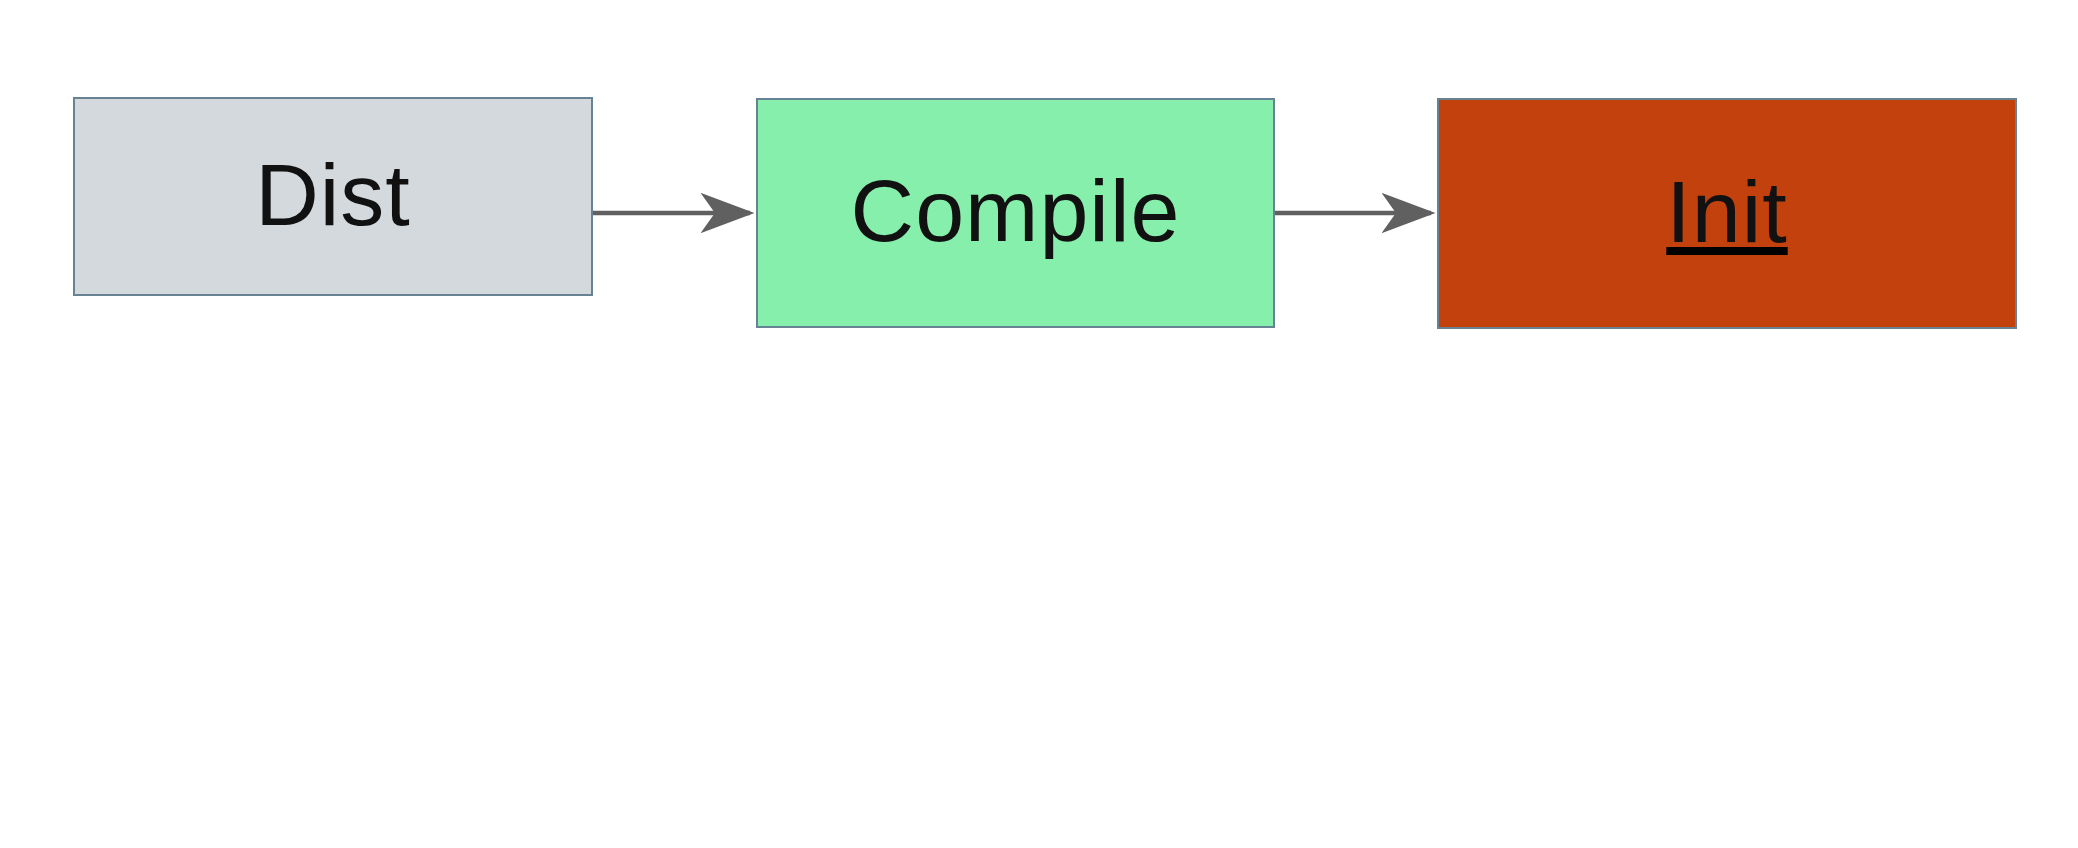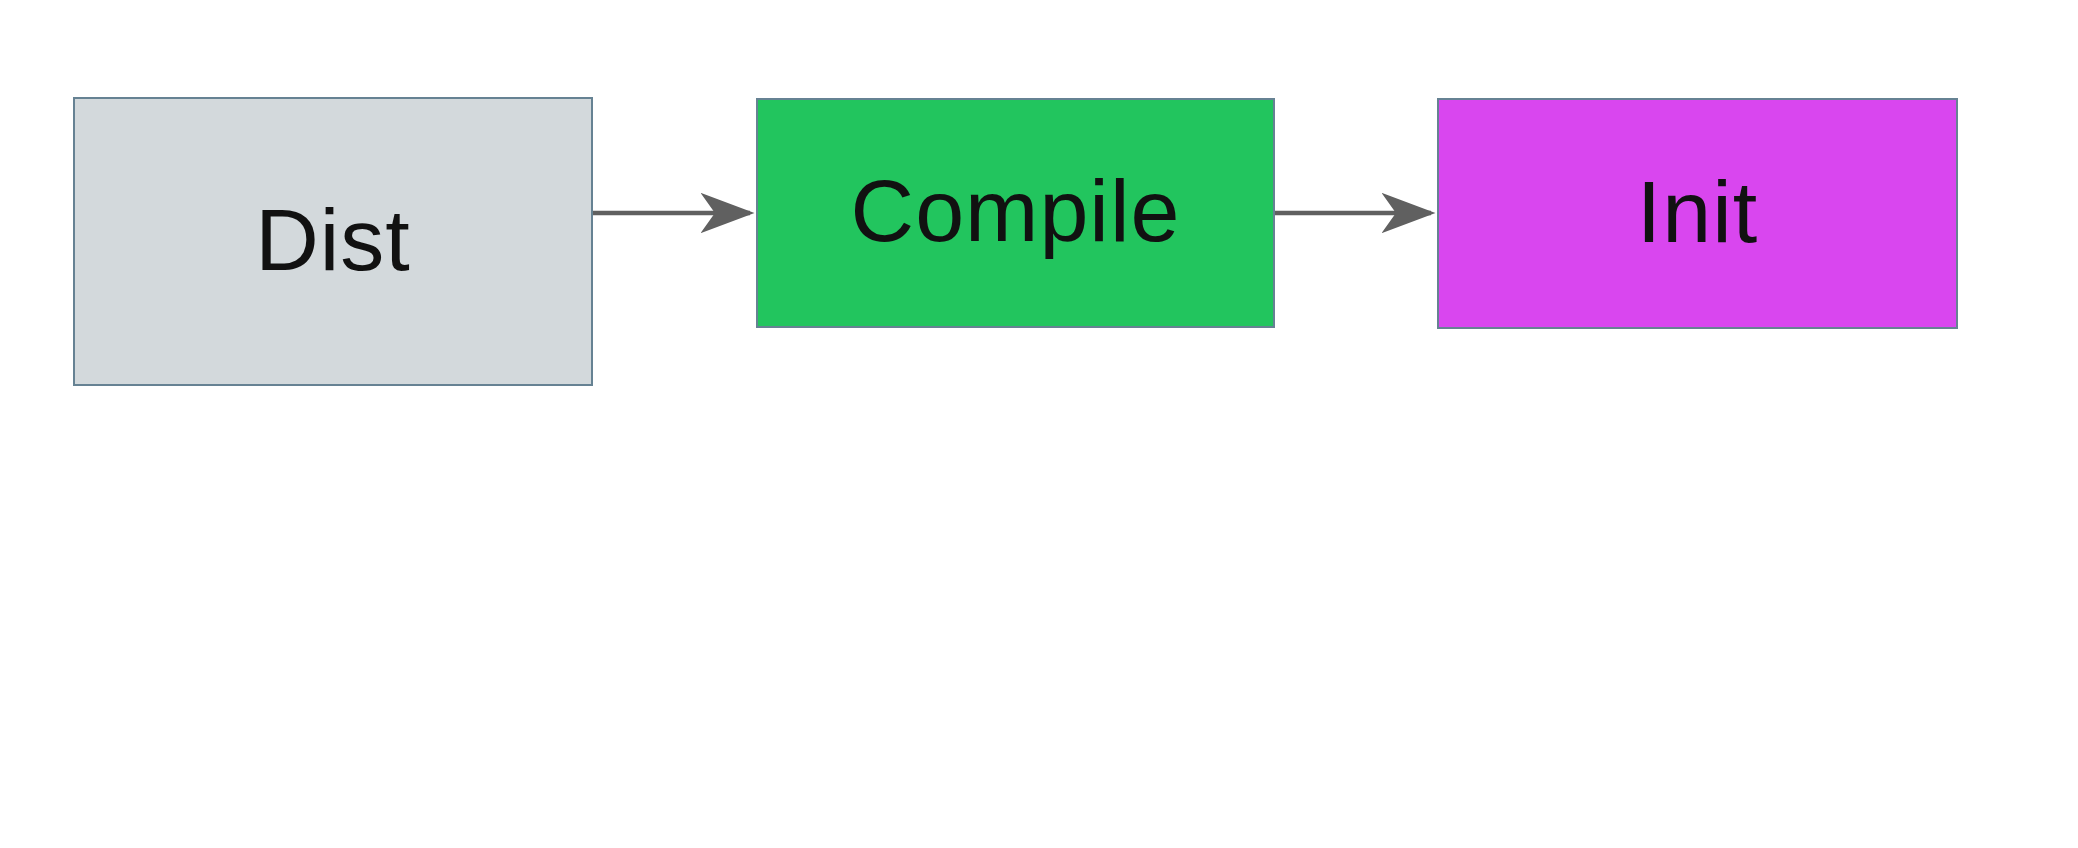--- a/index.html
+++ b/index.html
@@ -45,22 +45,22 @@
 <div id="canvas">
   <svg id="edge-layer" xmlns="http://www.w3.org/2000/svg">
       <defs>
         <marker id="arrowhead" markerUnits="strokeWidth" markerWidth="12" markerHeight="9" refX="11" refY="4.5" orient="auto">
           <path d="M0,0 L12,4.5 L0,9 L3.2,4.5 Z" fill="#606060"></path>
         </marker>
       </defs>
       <line x1="593" y1="213" x2="750" y2="213" stroke="#606060" stroke-width="4.5" marker-end="url(#arrowhead)"></line>
       <line x1="1275" y1="213" x2="1431" y2="213" stroke="#606060" stroke-width="4.5" marker-end="url(#arrowhead)"></line>
     </svg>
-<div class="node" style="left: 73px; top: 97px; width: 520px; height: 289px; background: rgb(211, 217, 220); border: 2px solid rgb(102, 130, 147);">
+<div class="node" style="left: 73px; top: 97px; width: 520px; height: 199px; background: rgb(211, 217, 220); border: 2px solid rgb(102, 130, 147);">
       <span class="node-label" style="color: rgb(17, 17, 17);">Dist</span>
     </div>
-    <div class="node" style="left: 756px; top: 98px; width: 519px; height: 230px; background: #22c55e; border: 2px solid rgb(102, 130, 147);">
+    <div class="node" style="left: 756px; top: 98px; width: 519px; height: 230px; background: #86efac; border: 2px solid rgb(102, 130, 147);">
       <span class="node-label" style="color: rgb(17, 17, 17);">Compile</span>
     </div>
-    <div class="node" style="left: 1437px; top: 98px; width: 521px; height: 231px; background: #d946ef; border: 2px solid rgb(102, 130, 147);">
+    <div class="node" style="left: 1437px; top: 98px; width: 580px; height: 231px; background: #c2410c; border: 2px solid rgb(102, 130, 147); text-decoration: underline;">
       <span class="node-label" style="color: rgb(17, 17, 17);">Init</span>
     </div>
   </div>
 
 </body></html>

